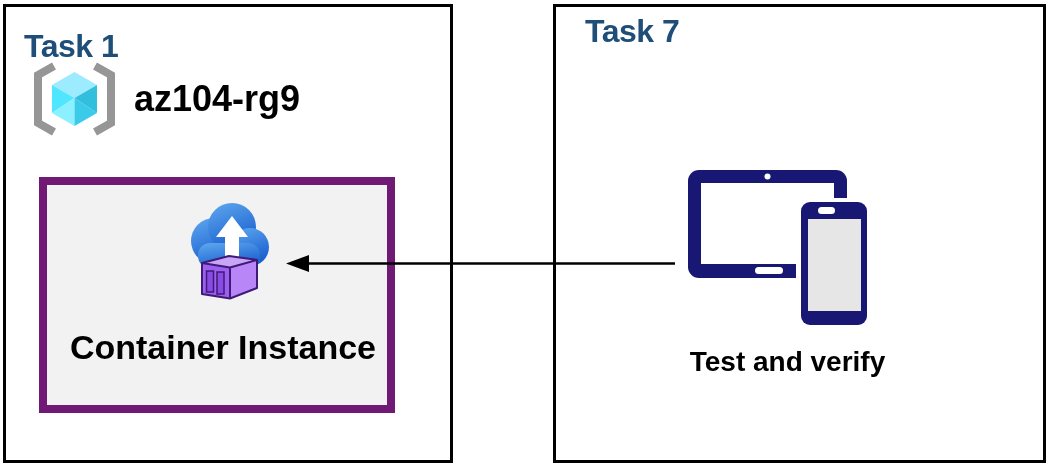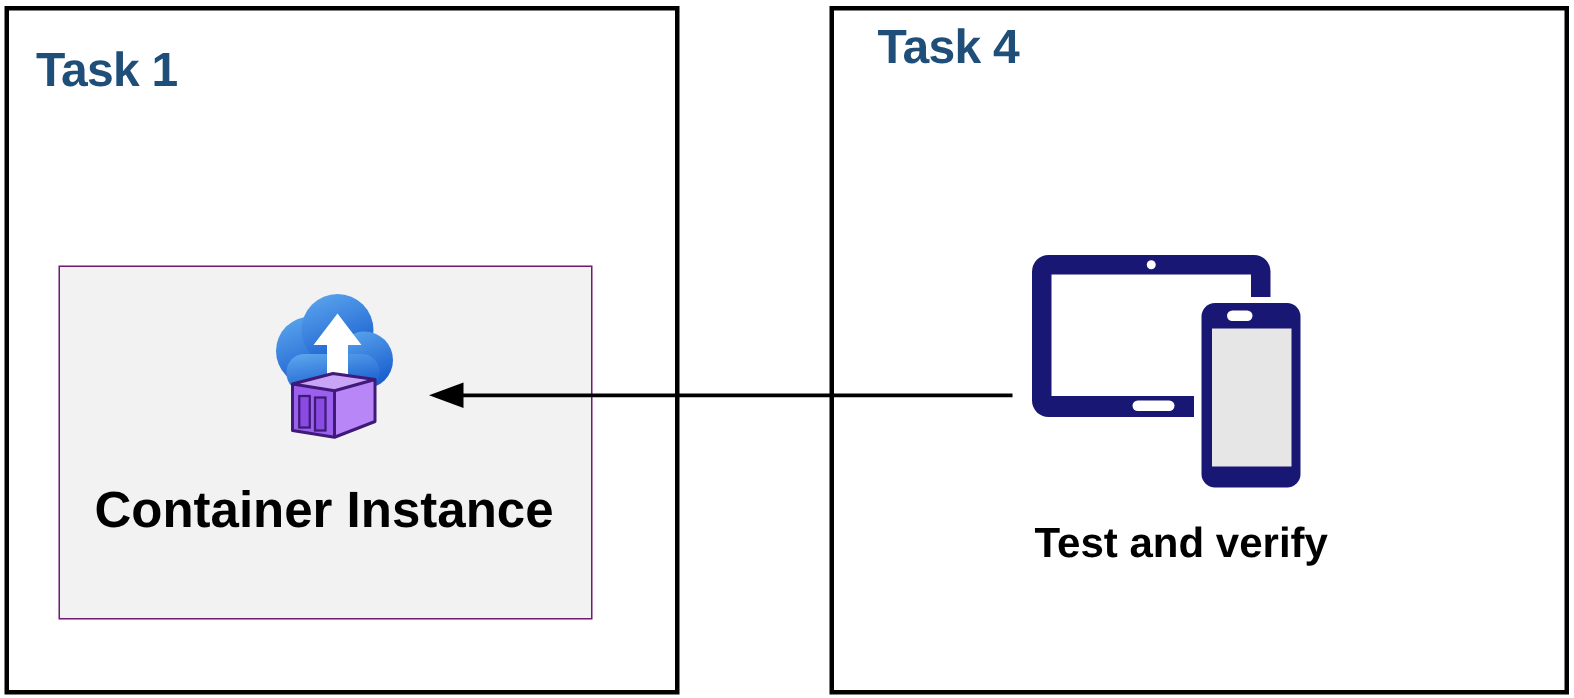--- a/index.html
+++ b/index.html
@@ -18,21 +18,21 @@
     letter-spacing:-0.5px;white-space:nowrap;
   }
   .task1 .task-title{left:18px;top:21px;}
   .task2 .task-title{left:29px;top:6px;}
   .rg-row{
     position:absolute;left:21px;top:53px;display:flex;align-items:center;gap:12px;
   }
   .rg-name{font-size:36px;font-weight:700;color:#000;white-space:nowrap;}
   .inner-box{
     position:absolute;left:33px;top:170px;width:356px;height:236px;
-    border:1px solid #701a75;background:#F2F2F2;box-sizing:border-box;
+    border:8px solid #701a75;background:#F2F2F2;box-sizing:border-box;
   }
   .ci-icon{position:absolute;left:143px;top:16px;}
   .ci-label{
     position:absolute;left:0;top:143px;width:352px;text-align:center;
     font-size:34px;font-weight:700;color:#000;white-space:nowrap;
   }
   .devices-icon{position:absolute;left:132px;top:161px;}
   .devices-label{
     position:absolute;left:0;top:339px;width:463px;text-align:center;
     font-size:28px;font-weight:700;color:#000;white-space:nowrap;
@@ -40,20 +40,34 @@
   .connector{position:absolute;left:0;top:0;pointer-events:none;}
 </style>
 </head>
 <body>
 
 <div class="canvas">
 
   <section class="task-box task1">
     <h2 class="task-title">Task 1</h2>
 
+    <div class="rg-row">
+      <svg width="95" height="78" viewBox="0 0 95 78">
+
+        <path d="M27,6 L11,15 L11,63 L27,72" fill="none" stroke="#969696" stroke-width="8"></path>
+        <path d="M68,6 L84,15 L84,63 L68,72" fill="none" stroke="#969696" stroke-width="8"></path>
+
+        <polygon points="47.5,12 70,25 47.5,38 25,25" fill="#9CEBFF"></polygon>
+        <polygon points="25,25 47.5,38 25,53" fill="#50E6FF"></polygon>
+        <polygon points="25,53 47.5,38 47.5,66" fill="#8BF0FF"></polygon>
+        <polygon points="47.5,38 47.5,66 70,53" fill="#3ACBEB"></polygon>
+        <polygon points="47.5,38 70,25 70,53" fill="#32BEDD"></polygon>
+      </svg>
+      <span class="rg-name">az104-rg9</span>
+    </div>
 
     <div class="inner-box">
       <svg class="ci-icon" width="80" height="108" viewBox="0 0 80 108">
         <defs>
           <linearGradient id="cloudGrad" x1="0" y1="0" x2="0.4" y2="1">
             <stop offset="0" stop-color="#5FA9EF"></stop>
             <stop offset="1" stop-color="#1A60CF"></stop>
           </linearGradient>
         </defs>
 
@@ -73,21 +87,21 @@
           <rect x="16.5" y="70" width="7" height="21" fill="#8A4BE3" stroke="#3F1A78" stroke-width="1.5"></rect>
           <rect x="27" y="71" width="7" height="22" fill="#8A4BE3" stroke="#3F1A78" stroke-width="1.5"></rect>
           <path d="M12,62 L39,55 L67,59 L67,87 L40,97.5 L12,93 Z M12,62 L40,66.5 L40,97.5 M40,66.5 L67,59" fill="none" stroke="#3F1A78" stroke-width="2" stroke-linejoin="round"></path>
         </g>
       </svg>
       <div class="ci-label">Container Instance</div>
     </div>
   </section>
 
   <section class="task-box task2">
-    <h2 class="task-title">Task 4</h2>
+    <h2 class="task-title">Task 7</h2>
 
     <svg class="devices-icon" width="184" height="160" viewBox="0 0 184 160">
 
       <g>
         <rect x="0" y="2" width="159" height="108" rx="11" fill="#181773"></rect>
         <rect x="13" y="15" width="133" height="81" fill="#FFFFFF"></rect>
         <circle cx="79.5" cy="8.5" r="3" fill="#FFFFFF"></circle>
         <rect x="67" y="99" width="28" height="7" rx="3.5" fill="#FFFFFF"></rect>
       </g>
 

